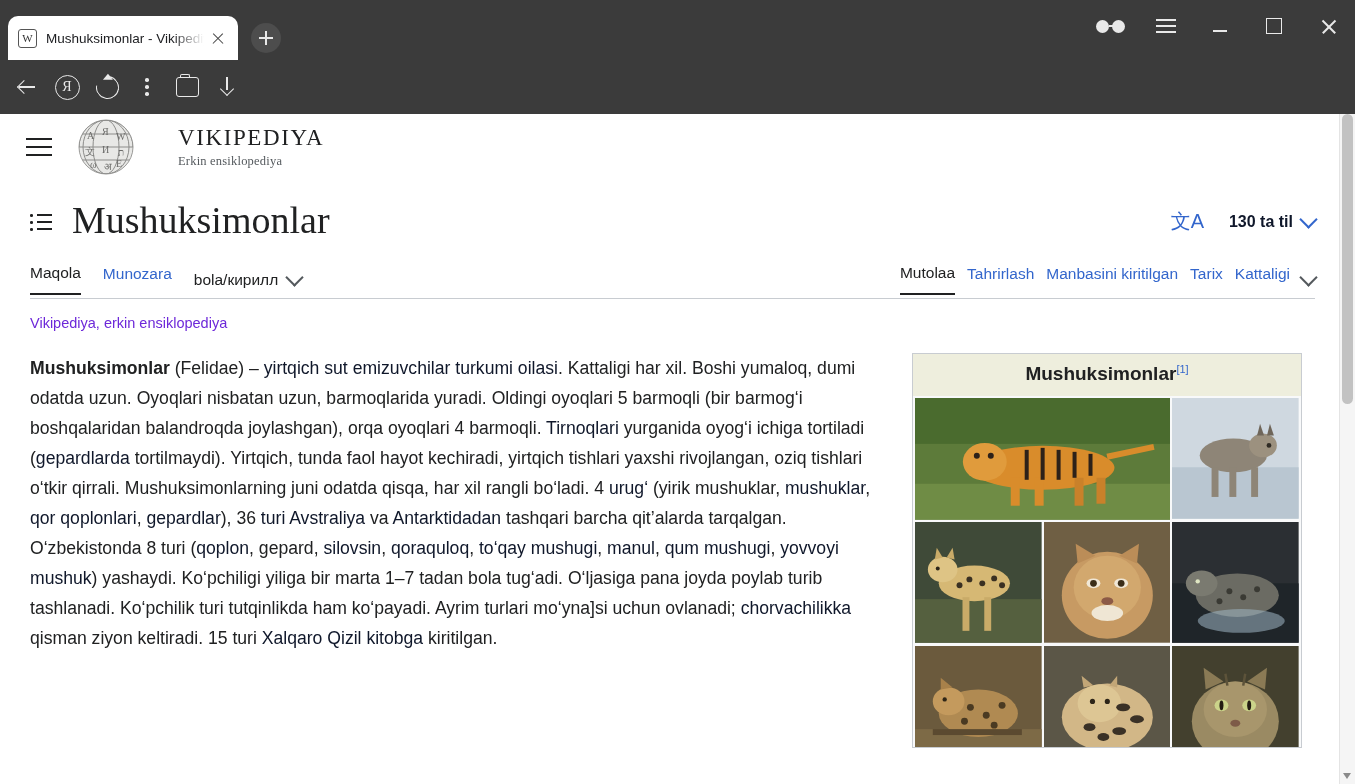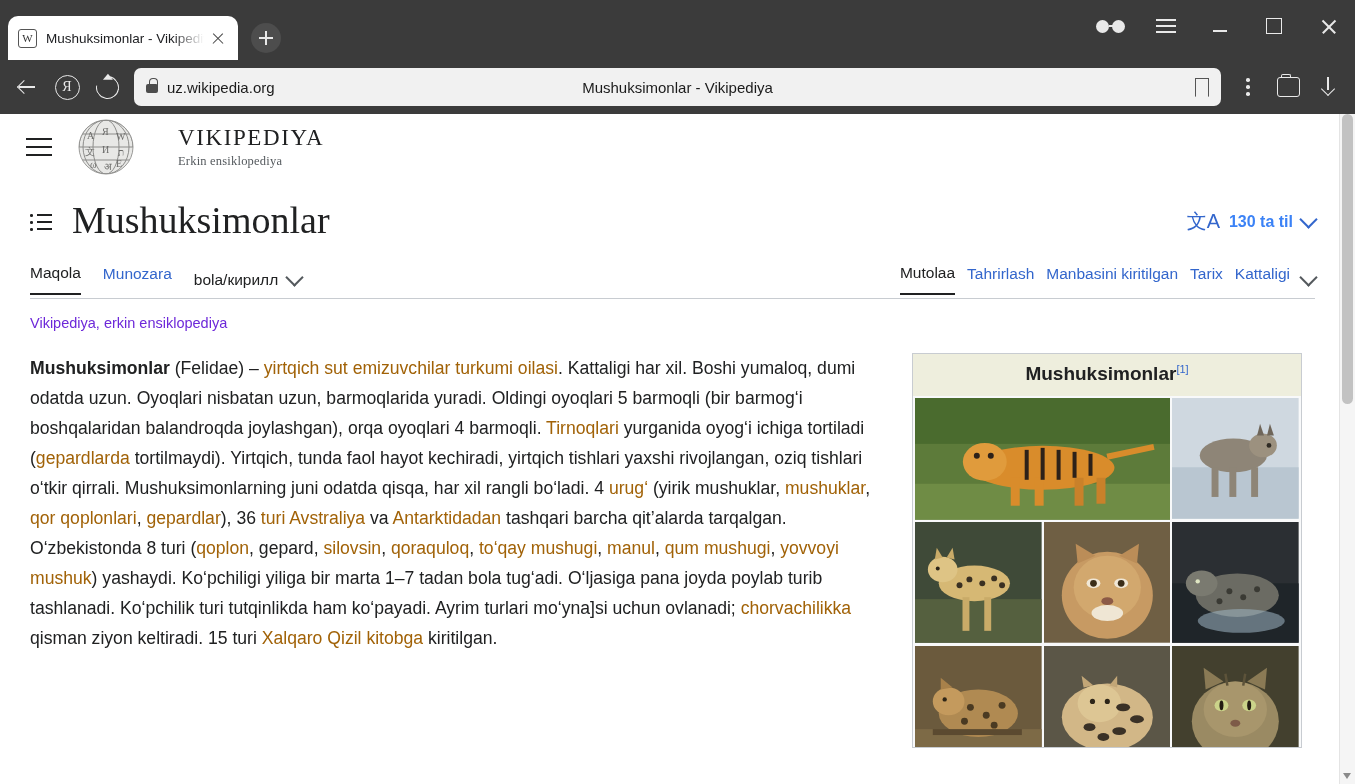--- a/index.html
+++ b/index.html
@@ -446,21 +446,21 @@
     margin-left: auto;
     display: flex;
     align-items: center;
     gap: 9px;
     padding-top: 10px;
   }
   .lang-ico {
     font-size: 20px; color: #3366cc; font-family: "Liberation Sans", sans-serif; position: relative;
   }
   .lang-count {
-    color: #3b82f6; font-size: 16px; font-weight: bold;
+    color: #0f172a; font-size: 16px; font-weight: bold; margin-left: 16px;
   }
   .chev {
     width: 11px; height: 11px; border-right: 2px solid #54595d; border-bottom: 2px solid #54595d;
     transform: rotate(45deg); margin-bottom: 4px;
   }
   .chev.blue { border-color: #3366cc; }
 
   .tabs-row {
     display: flex;
     align-items: center;
@@ -504,21 +504,21 @@
     gap: 22px;
   }
   .prose {
     flex: 1 1 auto;
     max-width: 860px;
     font-family: "Liberation Sans", sans-serif;
     font-size: 17.6px;
     line-height: 30px;
     color: #202122;
   }
-  .prose a { color: #a16207; text-decoration: none; }
+  .prose a { color: #0f172a; text-decoration: none; }
   .prose b { font-weight: bold; }
 
   .infobox {
     flex: 0 0 390px;
     width: 390px;
     border: 1px solid #c8ccd1;
     background: #f8f9fa;
     box-sizing: border-box;
     height: 395px;
     overflow: hidden;
@@ -586,26 +586,20 @@
   <div class="toolbar">
     <div class="tb-icon">
         <span class="back-arrow"></span>
       </div>
     <div class="tb-icon">
         <span class="ya-circle">Я</span>
       </div>
     <div class="tb-icon">
         <span class="reload"></span>
       </div>
-    <div class="urlbar">
-      <span class="lock"></span>
-      <span class="url-domain">uz.wikipedia.org</span>
-      <span class="url-title">Mushuksimonlar - Vikipediya</span>
-      <span class="bookmark-ico"></span>
-    </div>
     <div class="tb-icon">
         <span class="kebab">
           <i></i>
           <i></i>
           <i></i>
         </span>
       </div>
     <div class="tb-icon">
         <span class="collection-ico"></span>
       </div>

